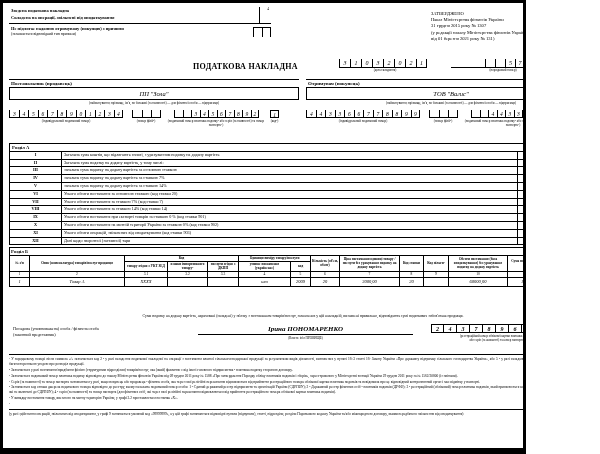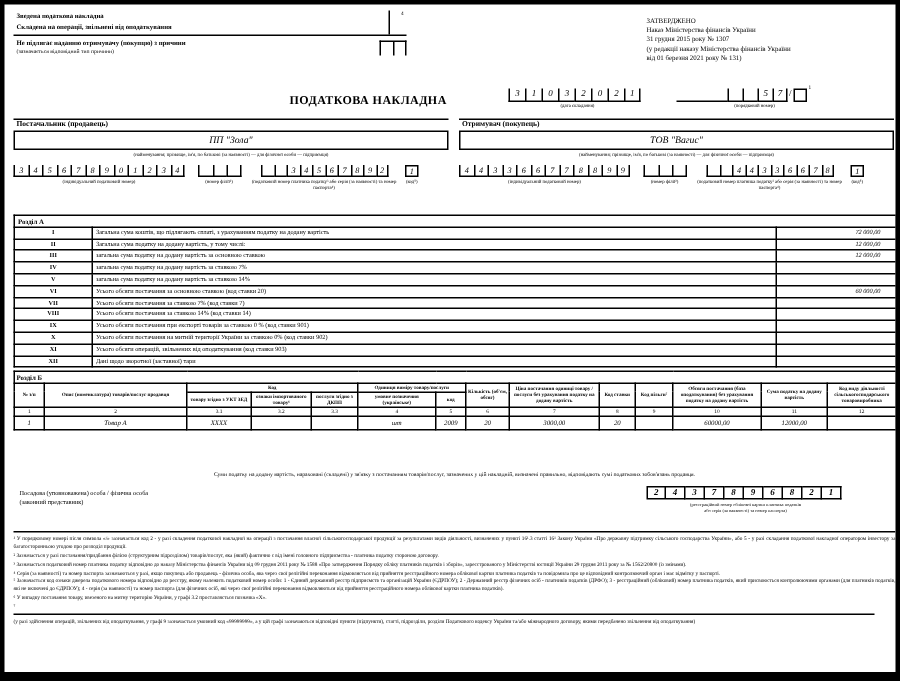--- a/index.html
+++ b/index.html
@@ -1,17 +1,17 @@
 <!DOCTYPE html>
 <html><head>
 <meta charset="utf-8">
 <style>
 *{box-sizing:border-box;margin:0;padding:0}
 html,body{width:600px;height:454px}
-.page{position:relative;width:600px;height:454px;background:#fff;border:3px solid #000;border-bottom:6px solid #000;font-family:"Liberation Serif",serif;color:#000;overflow:hidden}
+.page{position:relative;width:526px;height:454px;background:#fff;border:3px solid #000;border-bottom:6px solid #000;font-family:"Liberation Serif",serif;color:#000;overflow:hidden}
 .abs{position:absolute}
 .b{font-weight:bold}
 .cap{font-size:3.2px;text-align:center;line-height:1.25}
 
 .flags{left:6px;top:4px;width:262px;font-size:4.5px;line-height:1.5}
 .flags-top{display:flex;border-bottom:1px solid #000}
 .flags-top-text{flex:1;padding:1px 2px;font-weight:bold}
 .flags-box{width:12px;border-left:1px solid #000;position:relative}
 .sup4{position:absolute;top:0;right:2px;font-size:3.5px}
 .flags-bottom{display:flex;padding-top:1px}
@@ -400,20 +400,24 @@
         </tr>
     </tbody>
   </table>
 
   <div class="abs decl">Суми податку на додану вартість, нараховані (складені) у зв'язку з постачанням товарів/послуг, зазначених у цій накладній, визначені правильно, відповідають сумі податкових зобов'язань продавця.</div>
 
   <div class="abs sig-left">
     <div>Посадова (уповноважена) особа / фізична особа</div>
     <div>(законний представник)</div>
   </div>
+  <div class="abs sig-center">
+    <div class="sig-name">Ірина ПОНОМАРЕНКО</div>
+    <div class="sig-cap">(Власне ім'я ПРІЗВИЩЕ)</div>
+  </div>
   <div class="abs sig-cells">
     <div class="boxes">
         <span>2</span>
         <span>4</span>
         <span>3</span>
         <span>7</span>
         <span>8</span>
         <span>9</span>
         <span>6</span>
         <span>8</span>

